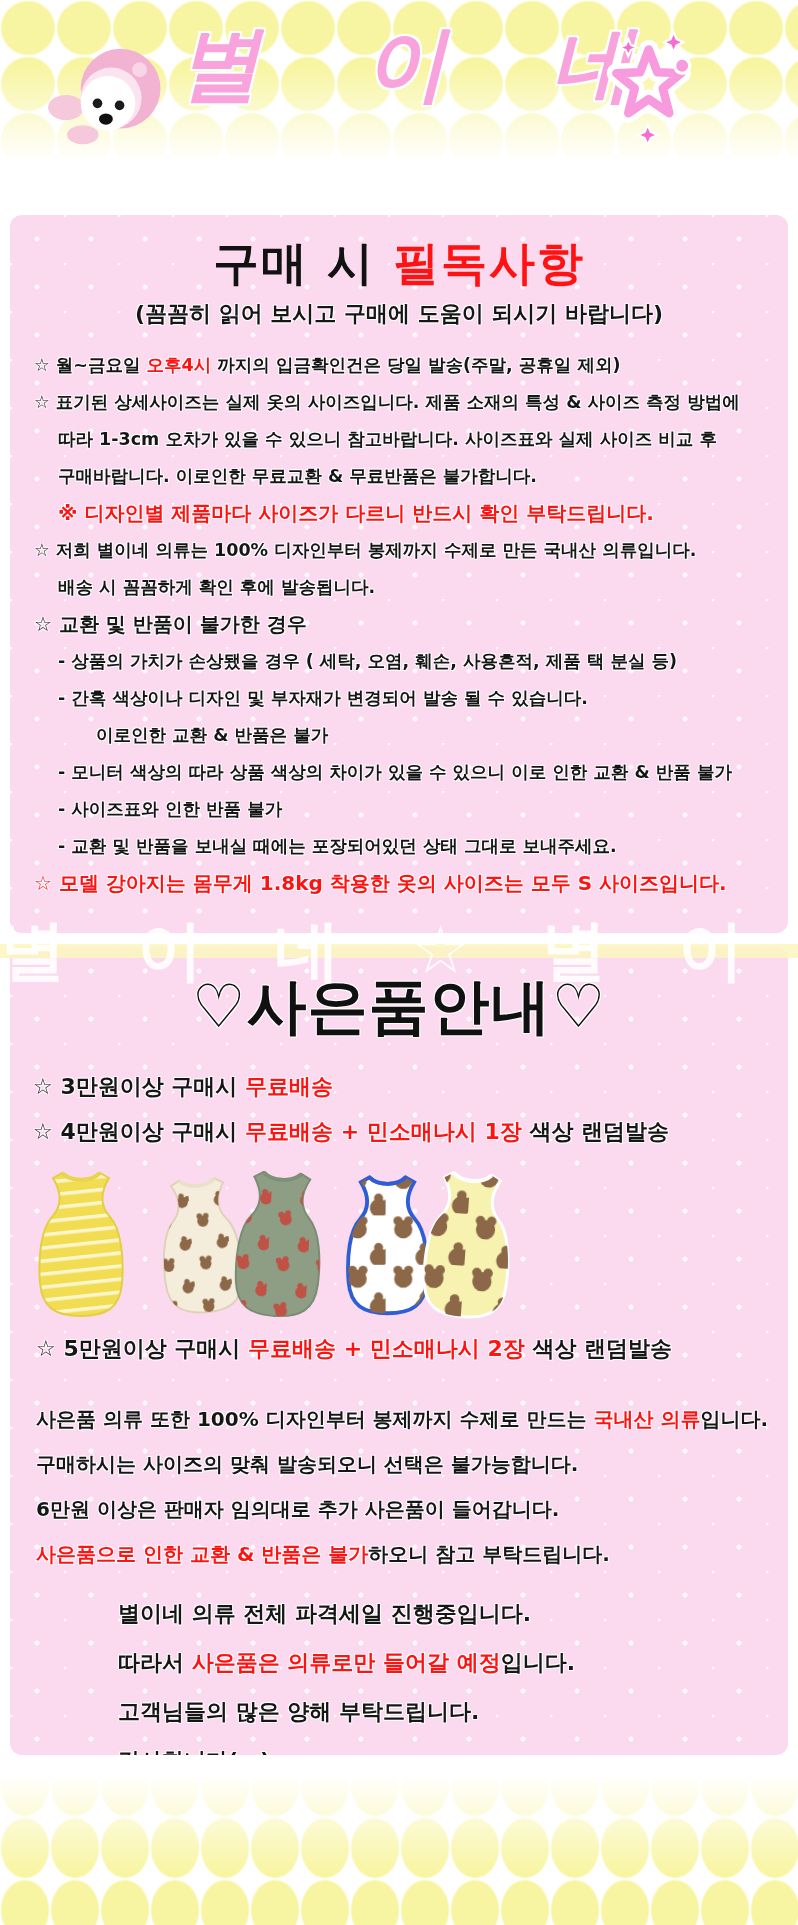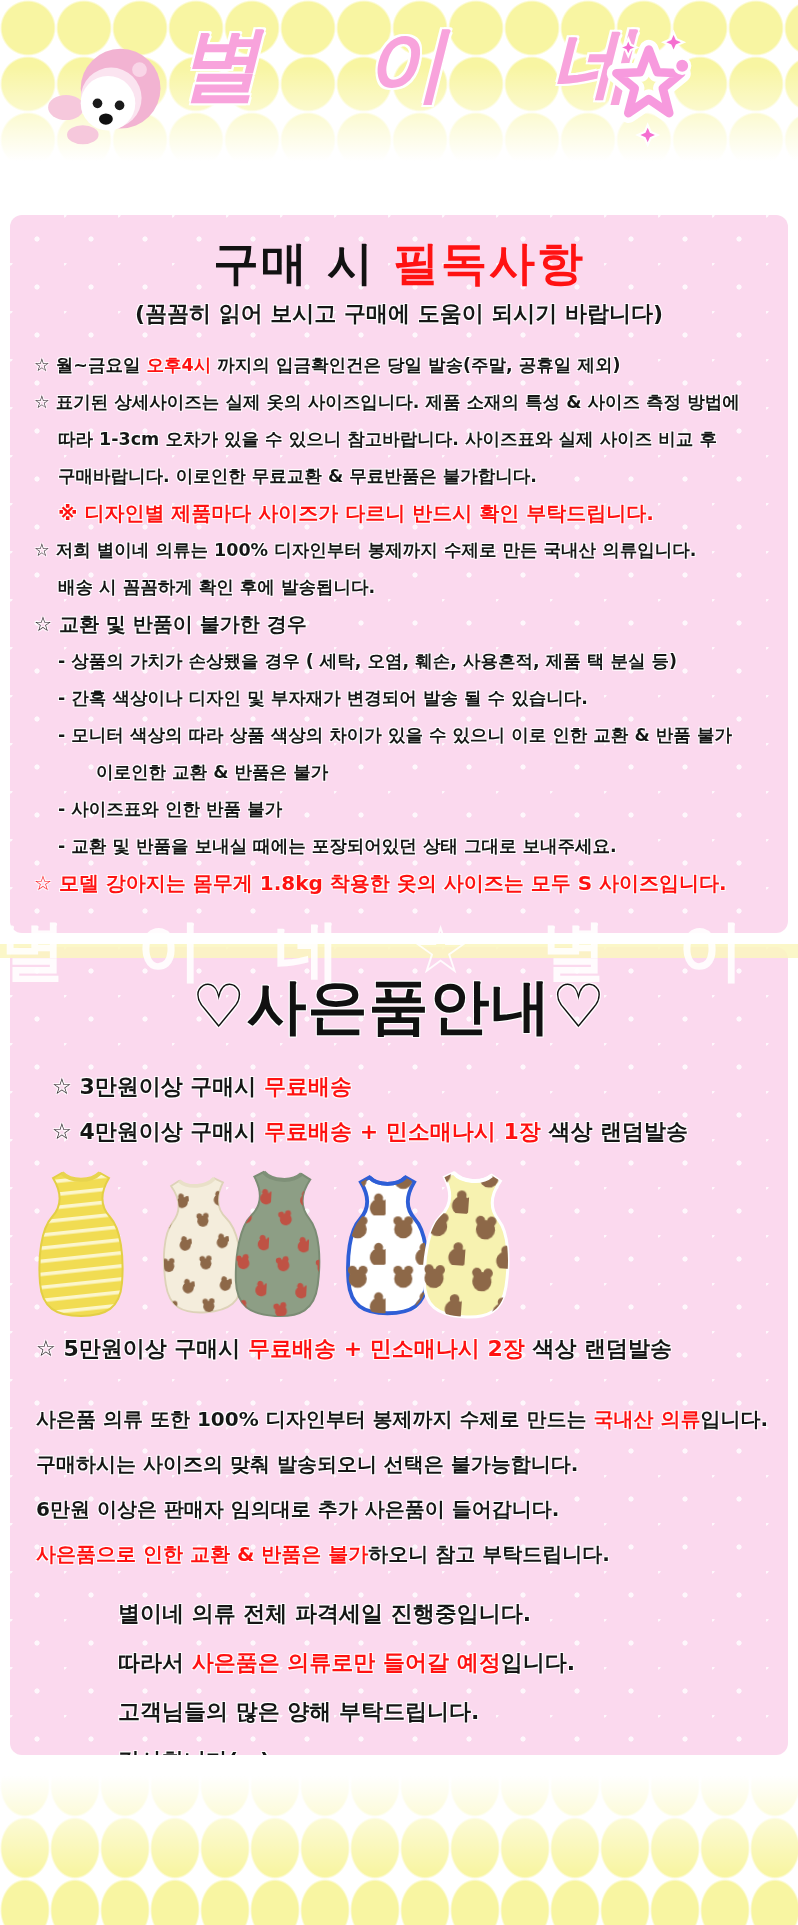--- a/index.html
+++ b/index.html
@@ -61,21 +61,21 @@
     position:absolute;left:0;top:896px;width:100%;height:110px;z-index:5;pointer-events:none;
     text-align:center;font-size:66px;font-weight:bold;line-height:110px;
     color:rgba(255,255,255,.88);letter-spacing:24px;white-space:nowrap;overflow:hidden;
   }
   .watermark::before{
     content:"";position:absolute;left:0;top:48px;width:100%;height:14px;
     background:rgba(250,246,190,.85);z-index:-1;
   }
   
   .gift-title{margin:20px 0 0;text-align:center;font-size:60px;font-weight:bold;color:#111;letter-spacing:1px;}
-  .tiers{margin:16px 0 0;padding-left:42px;}
+  .tiers{margin:16px 0 0;padding-left:23px;}
   .tiers .ln, .tier-bottom .ln{font-size:22px;line-height:45px;}
   .products{display:block;margin:4px 0 0 18px;}
   .tier-bottom{margin:6px 0 0;padding-left:26px;}
   .gift-par{margin:26px 0 0;padding-left:26px;}
   .gift-par .ln{font-size:20px;line-height:45px;}
   .gift-close{margin:12px 0 0;padding-left:108px;}
   .gift-close .ln{font-size:22px;line-height:49px;}
 </style>
 </head>
 <body>
@@ -114,22 +114,22 @@
         <div class="ln ind0"><span class="seg k">☆ 월~금요일 </span><span class="seg r">오후4시</span><span class="seg k"> 까지의 입금확인건은 당일 발송(주말, 공휴일 제외)</span></div>
         <div class="ln ind0"><span class="seg k">☆ 표기된 상세사이즈는 실제 옷의 사이즈입니다. 제품 소재의 특성 &amp; 사이즈 측정 방법에</span></div>
         <div class="ln ind1"><span class="seg k">따라 1-3cm 오차가 있을 수 있으니 참고바랍니다. 사이즈표와 실제 사이즈 비교 후</span></div>
         <div class="ln ind1"><span class="seg k">구매바랍니다. 이로인한 무료교환 &amp; 무료반품은 불가합니다.</span></div>
         <div class="ln ind1 sz-b"><span class="seg r">※ 디자인별 제품마다 사이즈가 다르니 반드시 확인 부탁드립니다.</span></div>
         <div class="ln ind0"><span class="seg k">☆ 저희 별이네 의류는 100% 디자인부터 봉제까지 수제로 만든 국내산 의류입니다.</span></div>
         <div class="ln ind1"><span class="seg k">배송 시 꼼꼼하게 확인 후에 발송됩니다.</span></div>
         <div class="ln ind0 sz-b"><span class="seg k">☆ 교환 및 반품이 불가한 경우</span></div>
         <div class="ln ind1"><span class="seg k">-  상품의 가치가 손상됐을 경우 ( 세탁, 오염, 훼손, 사용흔적, 제품 택 분실 등)</span></div>
         <div class="ln ind1"><span class="seg k">-  간혹 색상이나 디자인 및 부자재가 변경되어 발송 될 수 있습니다.</span></div>
+        <div class="ln ind2"><span class="seg k">이로인한 교환 &amp; 반품은 불가</span></div>
         <div class="ln ind1"><span class="seg k">-  모니터 색상의 따라 상품 색상의 차이가 있을 수 있으니 이로 인한 교환 &amp; 반품 불가</span></div>
-        <div class="ln ind2"><span class="seg k">이로인한 교환 &amp; 반품은 불가</span></div>
         <div class="ln ind1"><span class="seg k">-  사이즈표와 인한 반품 불가</span></div>
         <div class="ln ind1"><span class="seg k">-  교환 및 반품을 보내실 때에는 포장되어있던 상태 그대로 보내주세요.</span></div>
         <div class="ln ind0 sz-b"><span class="seg r">☆ 모델 강아지는 몸무게 1.8kg 착용한 옷의 사이즈는 모두 S 사이즈입니다.</span></div>
       </div>
   </section>
 
   <div class="watermark">별 이 네 ☆ 별 이 네 ☆</div>
 
   <section class="pinkbox gift-box">
     <h2 class="gift-title outl">♡사은품안내♡</h2>

